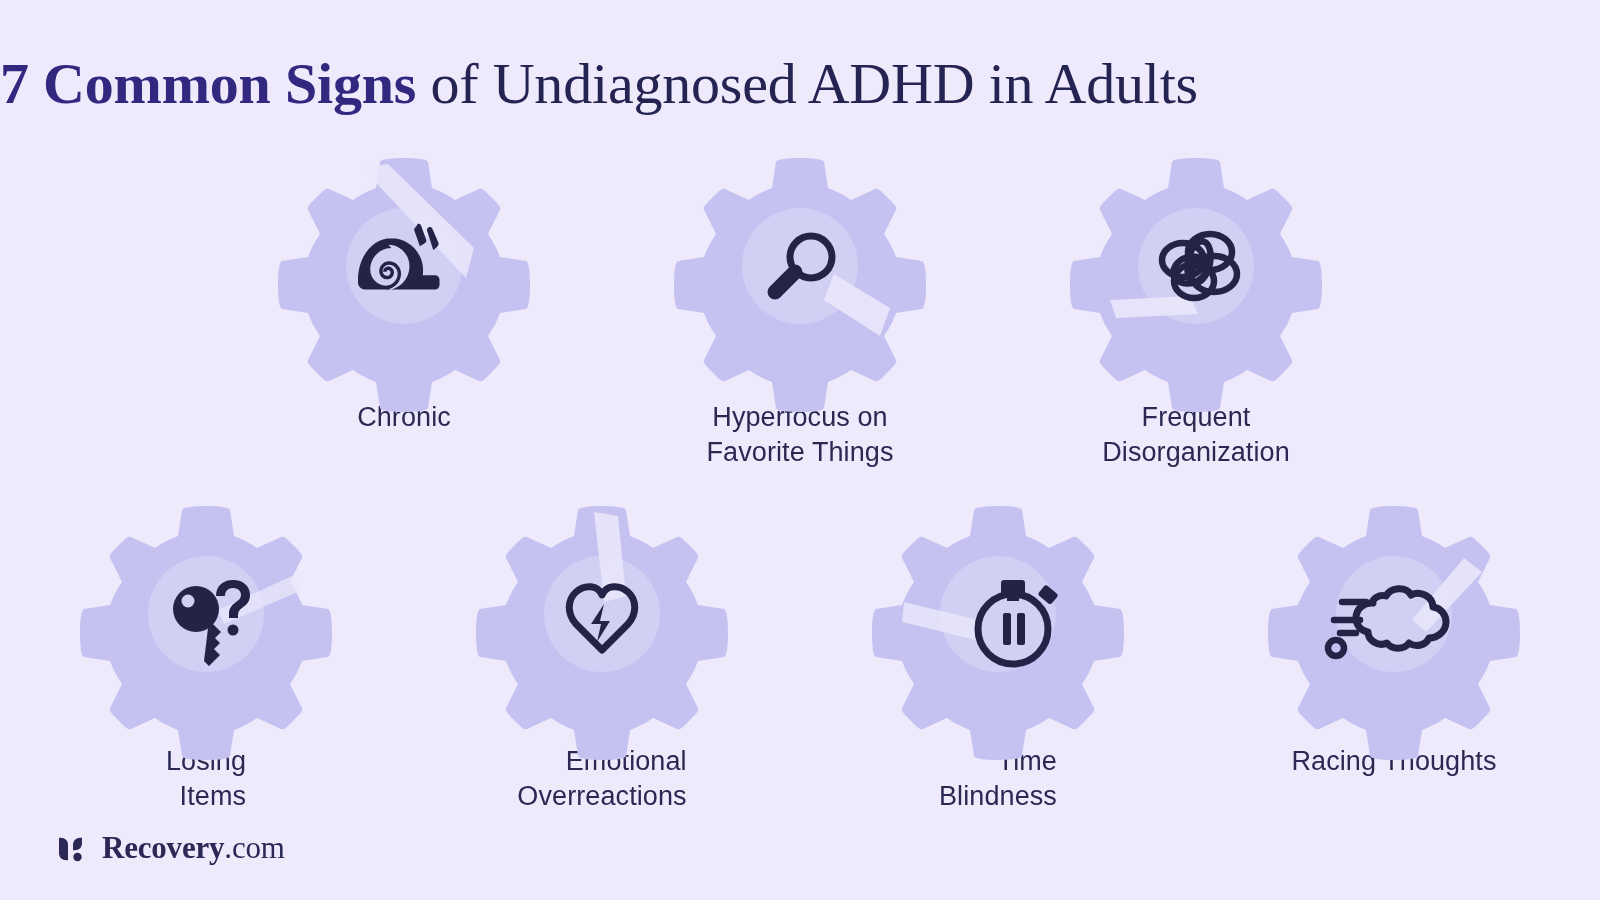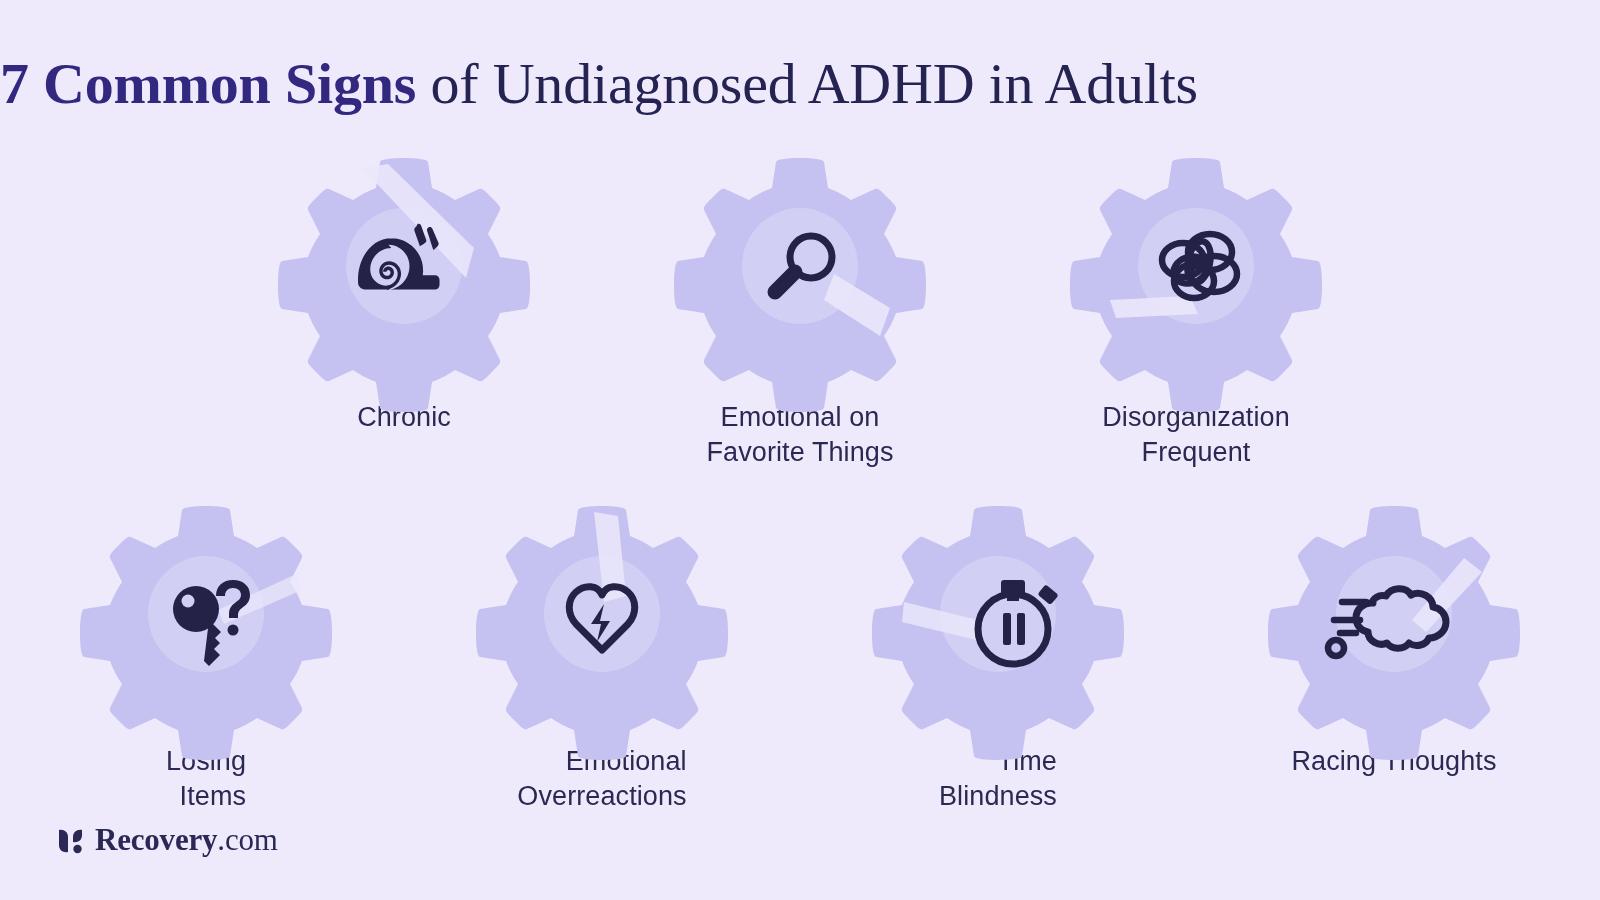--- a/index.html
+++ b/index.html
@@ -83,24 +83,24 @@
     font-family: "Liberation Sans", sans-serif;
     font-weight: 400;
     letter-spacing: 0.1px;
   }
   .row-2 .label { margin-top: 14px; text-align: right; }
 
   
   .logo {
     position: absolute;
     left: 58px;
-    bottom: 42px;
+    bottom: 34px;
     display: flex;
     align-items: center;
-    gap: 11px;
+    gap: 18px;
   }
   .logo-mark {
     display: block;
   }
   .logo-text {
     font-family: "Liberation Serif", serif;
     font-size: 31px;
     color: #2b2856;
     letter-spacing: -0.2px;
     white-space: nowrap;
@@ -149,21 +149,21 @@
             <circle cx="116" cy="116" r="58" fill="#d2cff5"></circle>
           </g>
           <path fill="#eae7fb" opacity="0.9" d="M150 124 L206 158 L196 186 L140 150 Z"></path>
           <g fill="none" stroke="#252247" transform="translate(78,80)">
             <circle cx="49" cy="27" r="21" stroke-width="7"></circle>
             <path d="M33 42 L13 62" stroke-width="15" stroke-linecap="round" fill="#252247"></path>
           </g>
         </svg>
       </div>
       <div class="label">
-        <div>Emotional on</div>
+        <div>Hyperfocus on</div>
         <div>Favorite Things</div>
       </div>
     </div>
 
     <div class="cell">
       <div class="gear-box">
         <svg viewBox="0 0 232 232" xmlns="http://www.w3.org/2000/svg">
           <g>
             <path fill="#c5c1f0" d="M116 8 c12 0 23 1 24 4 l4 26 c8 3 16 7 23 12 l24-11 c3-1 5 1 12 8 8 8 10 10 9 13 l-12 24 c5 7 9 15 12 23 l26 4 c3 1 4 12 4 24 0 12-1 23-4 24 l-26 4 c-3 8-7 16-12 23 l12 24 c1 3-1 5-9 13-7 7-9 9-12 8 l-24-11 c-7 5-15 9-23 12 l-4 26 c-1 3-12 4-24 4 -12 0-23-1-24-4 l-4-26 c-8-3-16-7-23-12 l-24 11 c-3 1-5-1-12-8-8-8-10-10-9-13 l12-24 c-5-7-9-15-12-23 l-26-4 c-3-1-4-12-4-24 0-12 1-23 4-24 l26-4 c3-8 7-16 12-23 l-12-24 c-1-3 1-5 9-13 7-7 9-9 12-8 l24 11 c7-5 15-9 23-12 l4-26 c1-3 12-4 24-4 z"></path>
             <circle cx="116" cy="116" r="58" fill="#d2cff5"></circle>
@@ -173,22 +173,22 @@
             <ellipse cx="31" cy="36" rx="21" ry="17"></ellipse>
             <ellipse cx="58" cy="28" rx="22" ry="18"></ellipse>
             <ellipse cx="62" cy="50" rx="23" ry="18"></ellipse>
             <ellipse cx="42" cy="57" rx="20" ry="17"></ellipse>
             <ellipse cx="47" cy="38" rx="11" ry="21" transform="rotate(12 47 38)"></ellipse>
             <ellipse cx="38" cy="46" rx="17" ry="13" transform="rotate(-20 38 46)"></ellipse>
           </g>
         </svg>
       </div>
       <div class="label">
+        <div>Frequent</div>
         <div>Disorganization</div>
-        <div>Frequent</div>
       </div>
     </div>
 
   </div>
 
   <div class="row row-2">
 
     <div class="cell">
       <div class="gear-box">
         <svg viewBox="0 0 232 232" xmlns="http://www.w3.org/2000/svg">

